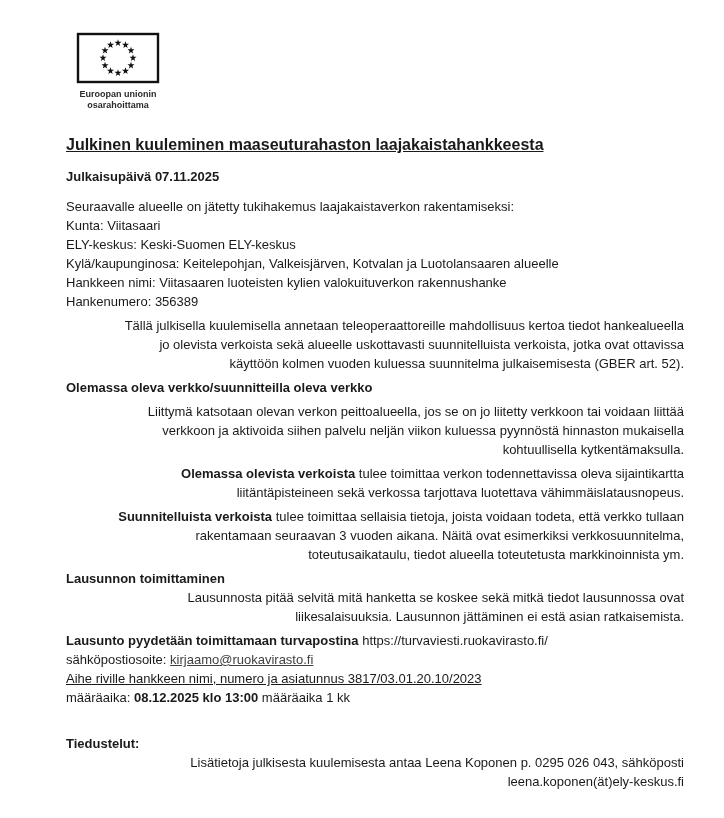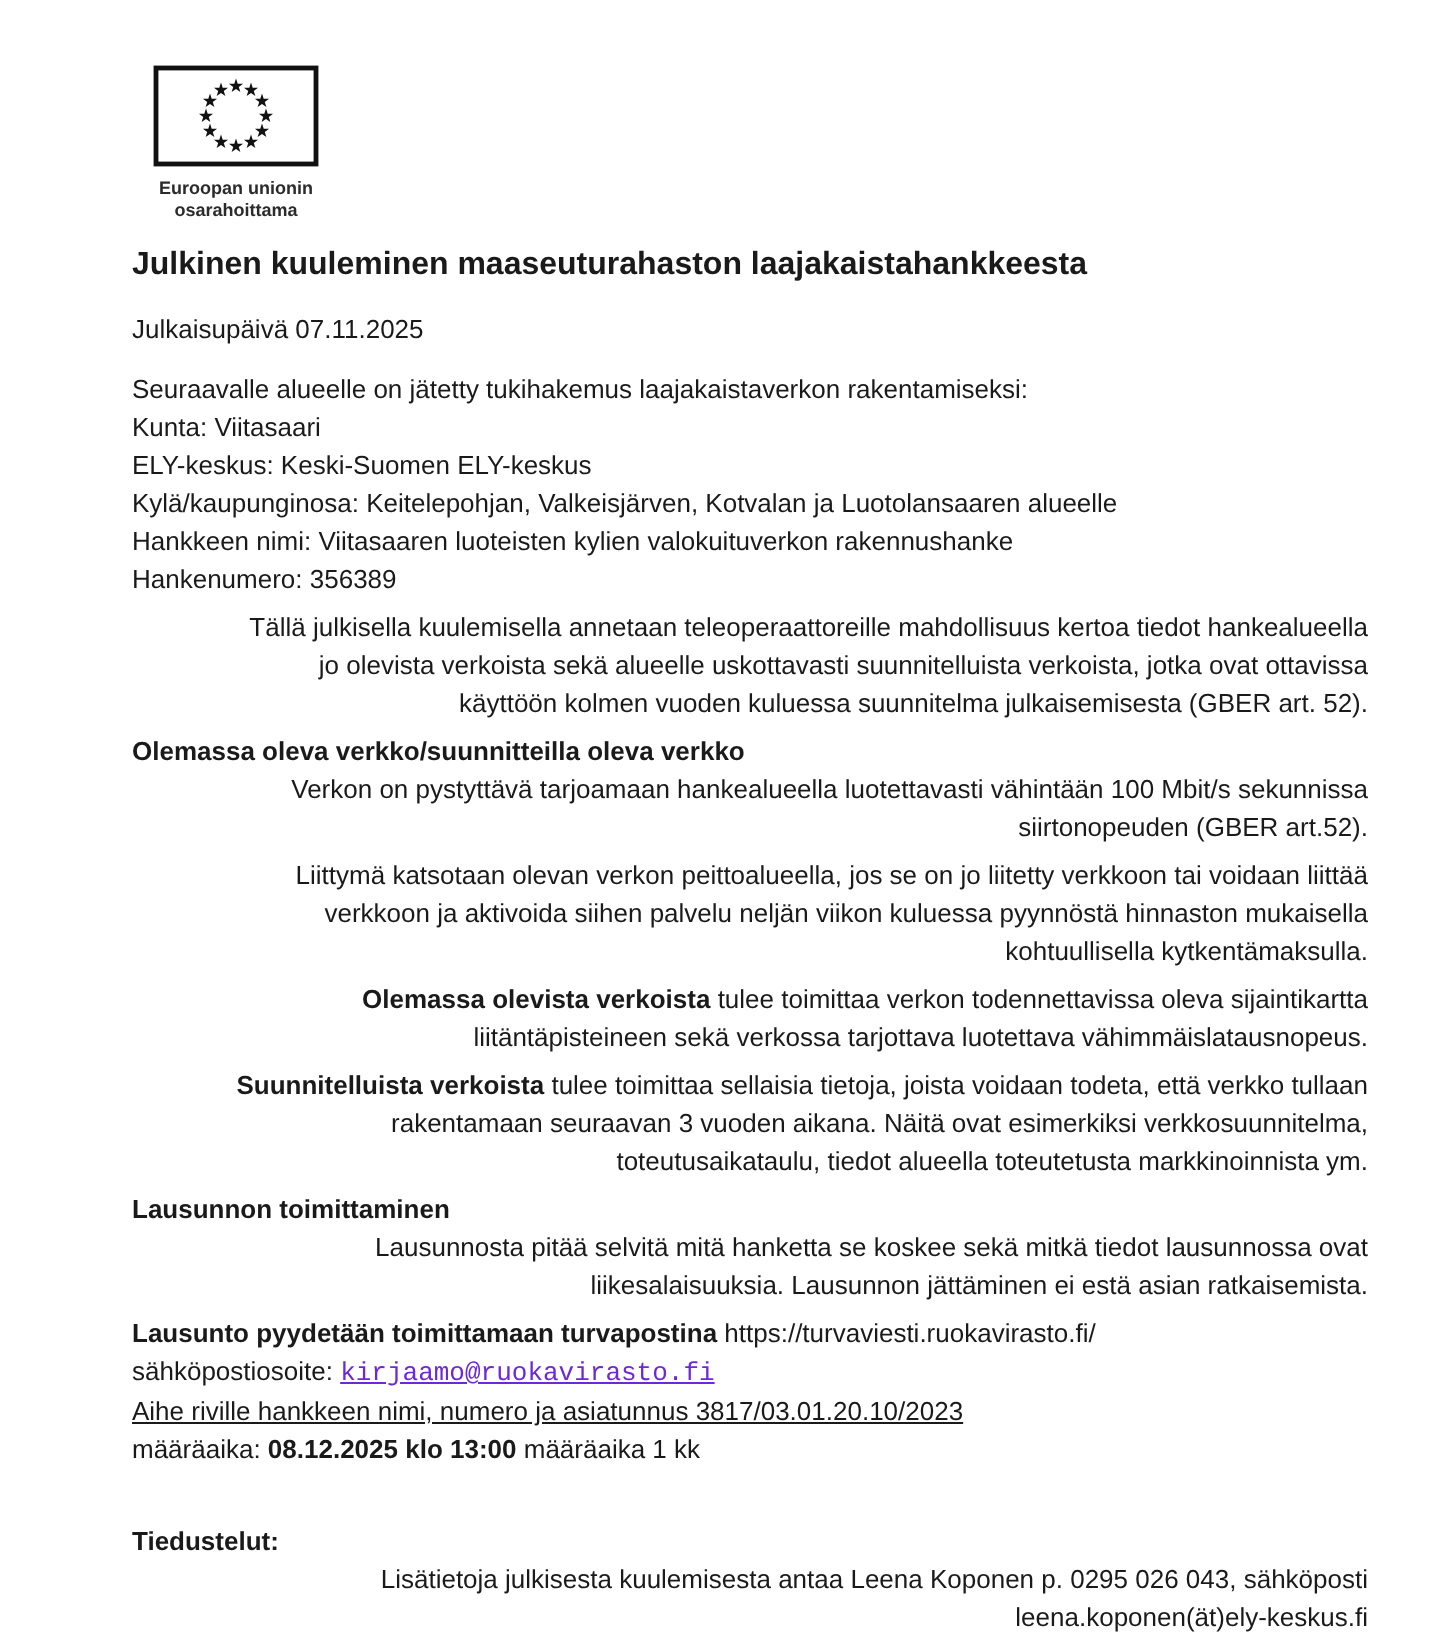--- a/index.html
+++ b/index.html
@@ -19,28 +19,28 @@
   .flag svg { display: block; }
   .eu-caption {
     margin-top: 5px;
     width: 84px;
     display: flex; flex-direction: column; align-items: center;
     font-size: 9px; font-weight: bold; line-height: 11px; color: #2b2b2b;
   }
   .eu-caption div { white-space: nowrap; }
 
   
-  .title { font-size: 16px; font-weight: bold; line-height: 20px; margin: 12px 0 12px 0; }
-  .pubdate { font-size: 13px; line-height: 19px; margin: 0 0 11px 0; }
+  .title { font-size: 16px; font-weight: bold; line-height: 20px; margin: 24px 0 12px 0; text-decoration: underline; }
+  .pubdate { font-size: 13px; line-height: 19px; margin: 0 0 11px 0; font-weight: bold; }
   .para { font-size: 13px; line-height: 19px; margin: 0 0 5px 0; }
   .line { font-size: 13px; line-height: 19px; }
   .pre { white-space: pre-line; text-align: right; }
   .bold { font-weight: bold; }
   .underline { text-decoration: underline; }
-  .link { color: #6d28d9; text-decoration: underline; cursor: pointer; font-family: Liberation Mono, monospace; }
+  .link { color: #404040; text-decoration: underline; cursor: pointer; }
   .inquiries { margin-top: 27px; }
 </style>
 </head>
 <body>
 
 <div class="page">
 
   <div class="eu-logo">
     <span class="flag">
       <svg width="84" height="52" viewBox="0 0 84 52" xmlns="http://www.w3.org/2000/svg">
@@ -80,22 +80,20 @@
     <div class="line">Hankkeen nimi: Viitasaaren luoteisten kylien valokuituverkon rakennushanke</div>
     <div class="line">Hankenumero: 356389</div>
   </div>
 
   <p class="para pre">Tällä julkisella kuulemisella annetaan teleoperaattoreille mahdollisuus kertoa tiedot hankealueella
 jo olevista verkoista sekä alueelle uskottavasti suunnitelluista verkoista, jotka ovat ottavissa
 käyttöön kolmen vuoden kuluessa suunnitelma julkaisemisesta (GBER art. 52).</p>
 
   <div class="para">
     <div class="line bold">Olemassa oleva verkko/suunnitteilla oleva verkko</div>
-    <div class="line pre">Verkon on pystyttävä tarjoamaan hankealueella luotettavasti vähintään 100 Mbit/s sekunnissa
-siirtonopeuden (GBER art.52).</div>
   </div>
 
   <p class="para pre">Liittymä katsotaan olevan verkon peittoalueella, jos se on jo liitetty verkkoon tai voidaan liittää
 verkkoon ja aktivoida siihen palvelu neljän viikon kuluessa pyynnöstä hinnaston mukaisella
 kohtuullisella kytkentämaksulla.</p>
 
   <p class="para pre"><strong>Olemassa olevista verkoista</strong><span> tulee toimittaa verkon todennettavissa oleva sijaintikartta
 liitäntäpisteineen sekä verkossa tarjottava luotettava vähimmäislatausnopeus.</span></p>
 
   <p class="para pre"><strong>Suunnitelluista verkoista</strong><span> tulee toimittaa sellaisia tietoja, joista voidaan todeta, että verkko tullaan

